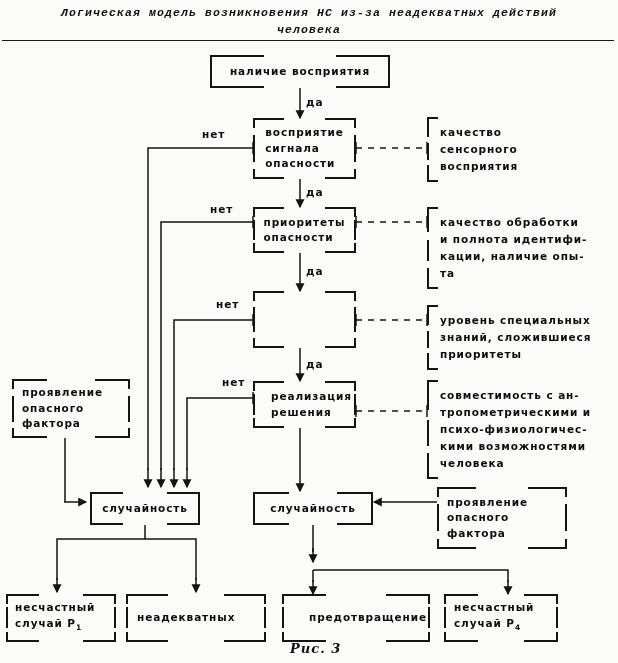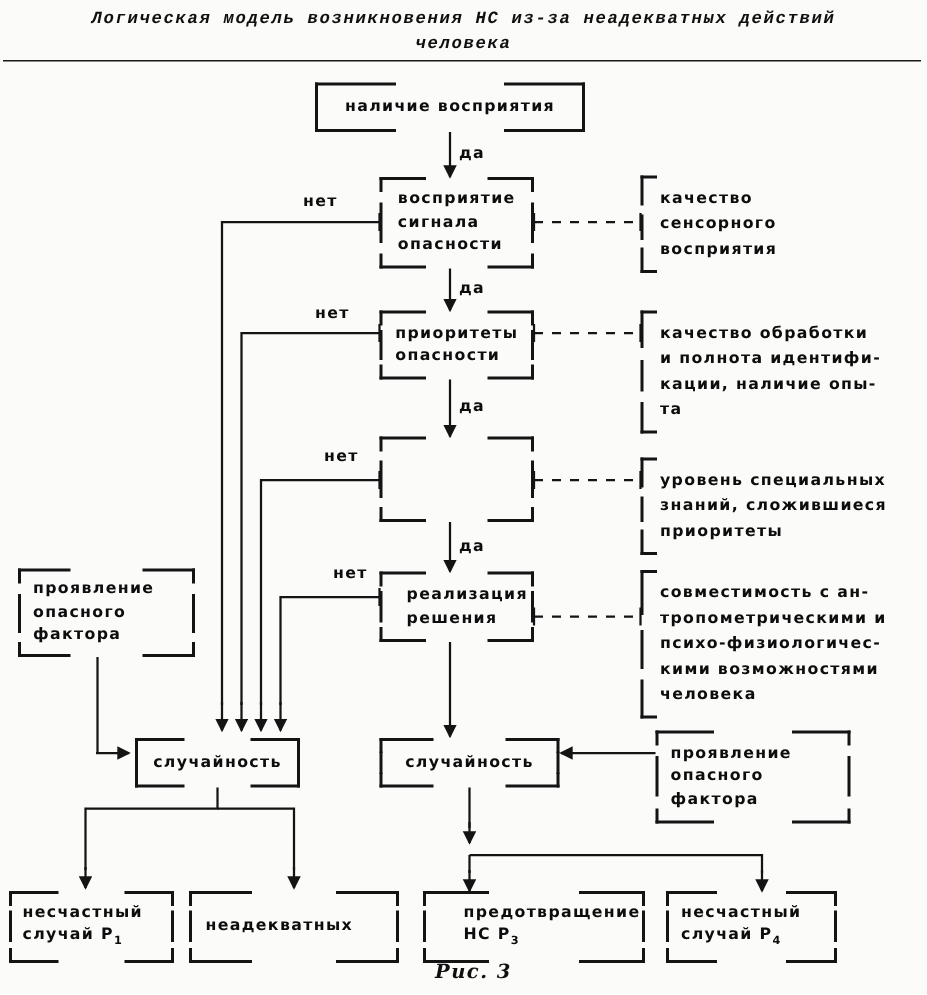--- a/index.html
+++ b/index.html
@@ -356,21 +356,20 @@
         <i style="left: 0px; top: 38px; width: 1.6px; height: 10px; background: rgb(20, 20, 20);"></i>
         <i style="left: 0px; top: 13px; width: 1.6px; height: 21px; background: rgb(20, 20, 20);"></i>
         <i style="left: 138.4px; top: 0px; width: 1.6px; height: 10px; background: rgb(20, 20, 20);"></i>
         <i style="left: 138.4px; top: 38px; width: 1.6px; height: 10px; background: rgb(20, 20, 20);"></i>
         <i style="left: 138.4px; top: 13px; width: 1.6px; height: 21px; background: rgb(20, 20, 20);"></i>
       </div>
     </div>
   <div class="box" style="left:282px;top:594px;width:148px;height:48px;padding-left:27px;">
     <span class="lines">
       <span class="ln">предотвращение</span>
-      <span class="ln">НС P<sub>3</sub></span>
     </span>
   <div class="brk" style="left: 0px; top: 0px; width: 148px; height: 48px; z-index: 1;">
         <i style="left: 0px; top: 0px; width: 44px; height: 1.6px; background: rgb(20, 20, 20);"></i>
         <i style="left: 104px; top: 0px; width: 44px; height: 1.6px; background: rgb(20, 20, 20);"></i>
         <i style="left: 0px; top: 46.4px; width: 44px; height: 1.6px; background: rgb(20, 20, 20);"></i>
         <i style="left: 104px; top: 46.4px; width: 44px; height: 1.6px; background: rgb(20, 20, 20);"></i>
         <i style="left: 0px; top: 0px; width: 1.6px; height: 10px; background: rgb(20, 20, 20);"></i>
         <i style="left: 0px; top: 38px; width: 1.6px; height: 10px; background: rgb(20, 20, 20);"></i>
         <i style="left: 0px; top: 13px; width: 1.6px; height: 21px; background: rgb(20, 20, 20);"></i>
         <i style="left: 146.4px; top: 0px; width: 1.6px; height: 10px; background: rgb(20, 20, 20);"></i>

